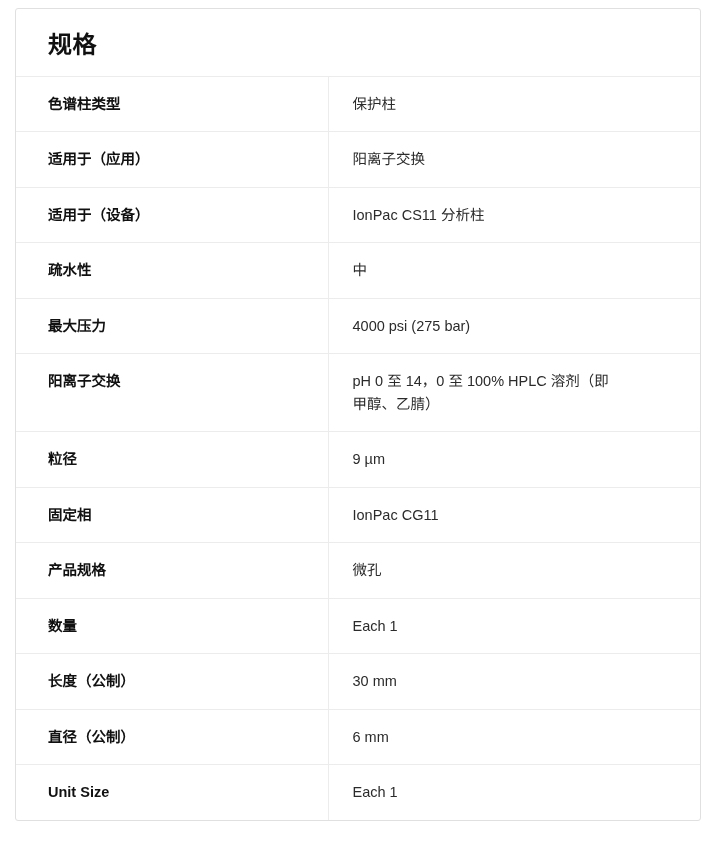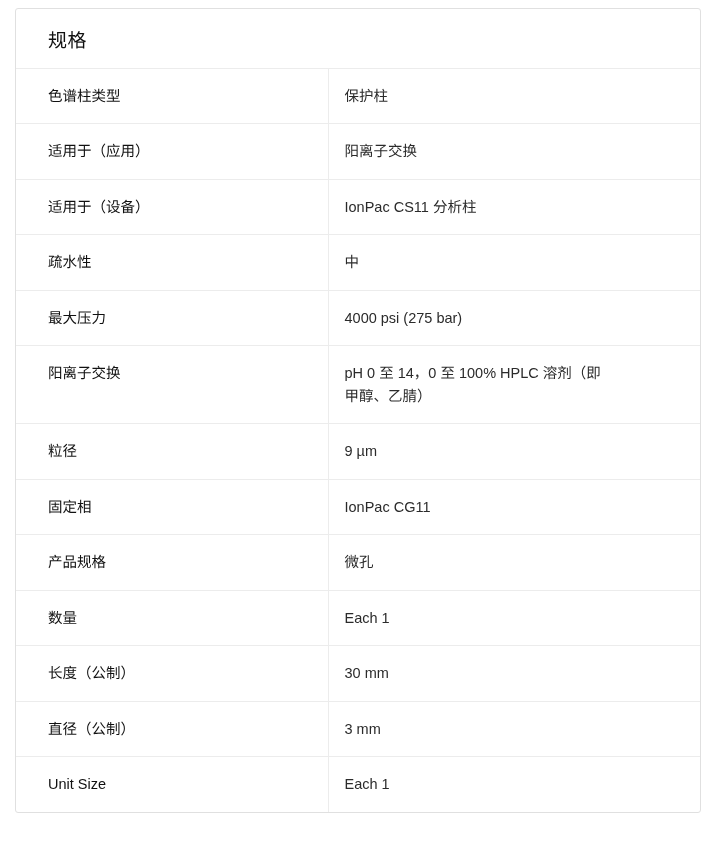--- a/index.html
+++ b/index.html
@@ -17,22 +17,22 @@
   .spec-card {
     box-sizing: border-box;
     width: 686px;
     margin: 8px 15px 0 15px;
     border: 1px solid #e0e0e0;
     border-radius: 3px;
     background: #ffffff;
     overflow: hidden;
   }
   .spec-title {
-    font-size: 19px;
-    font-weight: normal;
+    font-size: 24px;
+    font-weight: bold;
     color: #111111;
     padding: 16px 0 16px 32px;
     letter-spacing: 0.5px;
   }
   table.spec-table {
     width: 100%;
     border-collapse: collapse;
     table-layout: fixed;
   }
   table.spec-table tr {
@@ -41,29 +41,29 @@
   table.spec-table th,
   table.spec-table td {
     vertical-align: top;
     padding: 16px 10px 16px 0;
     font-size: 14.5px;
     line-height: 1.55;
   }
   table.spec-table th {
     width: 312px;
     text-align: left;
-    font-weight: normal;
+    font-weight: bold;
     color: #111111;
     padding-left: 32px;
     box-sizing: border-box;
   }
   table.spec-table td {
     color: #2b2b2b;
     font-weight: normal;
-    padding-left: 16px;
+    padding-left: 24px;
     border-left: 1px solid #ececec;
     box-sizing: border-box;
   }
   .val-wrap {
     max-width: 270px;
     display: block;
   }
 </style>
 </head>
 <body>
@@ -134,21 +134,21 @@
       </tr>
       <tr>
         <th>长度（公制）</th>
         <td>
             <span class="val-wrap">30 mm</span>
           </td>
       </tr>
       <tr>
         <th>直径（公制）</th>
         <td>
-            <span class="val-wrap">3 mm</span>
+            <span class="val-wrap">6 mm</span>
           </td>
       </tr>
       <tr>
         <th>Unit Size</th>
         <td>
             <span class="val-wrap">Each 1</span>
           </td>
       </tr>
     </tbody>
   </table>

